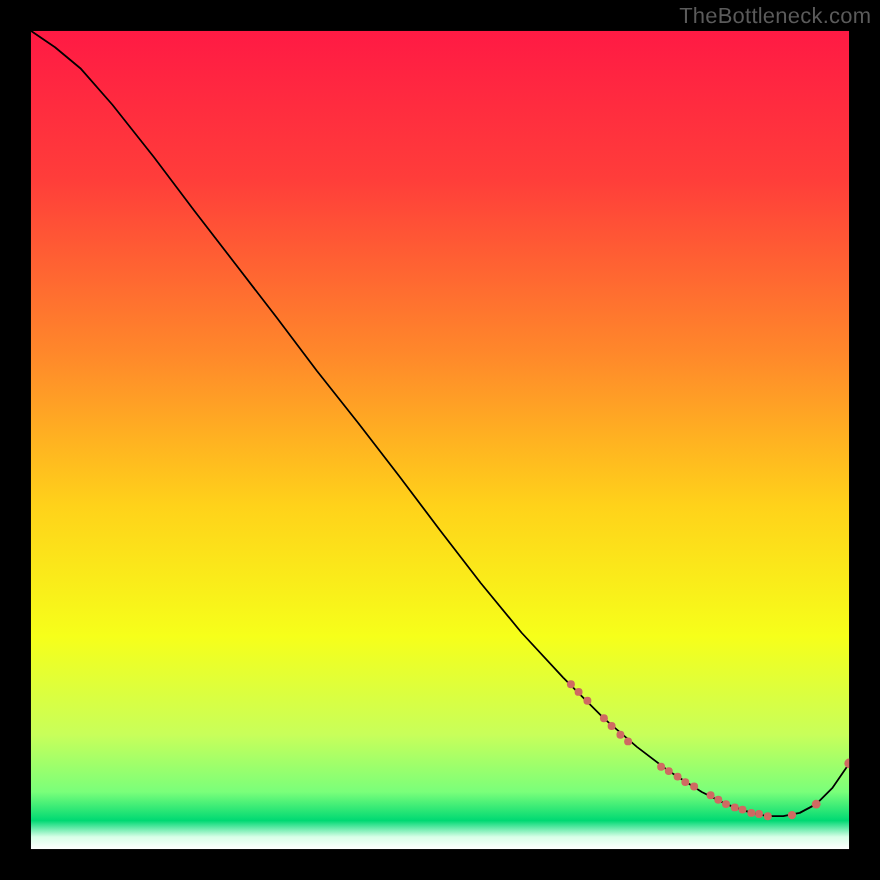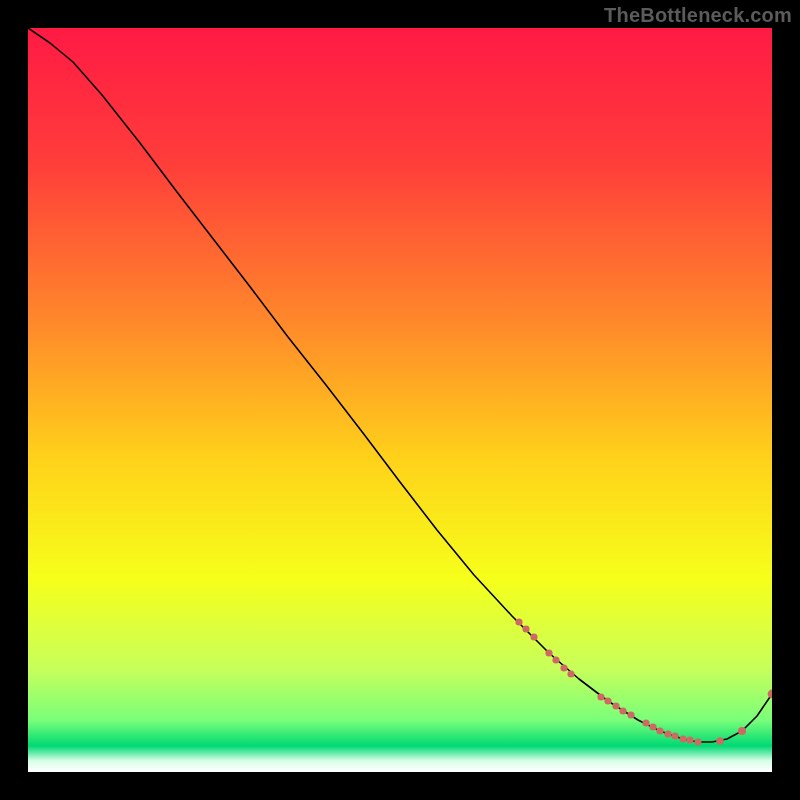--- a/index.html
+++ b/index.html
@@ -15,21 +15,21 @@
     position: relative;
     width: 800px;
     height: 800px;
   }
   .watermark {
     position: absolute;
     top: 4px;
     right: 8px;
     color: #5b5b5b;
     font-size: 20px;
-    font-weight: 700;
+    font-weight: 400;
     letter-spacing: 0.2px;
     z-index: 10;
     user-select: none;
   }
   .plot-outer {
     position: absolute;
     left: 28px;
     top: 28px;
     width: 744px;
     height: 744px;

